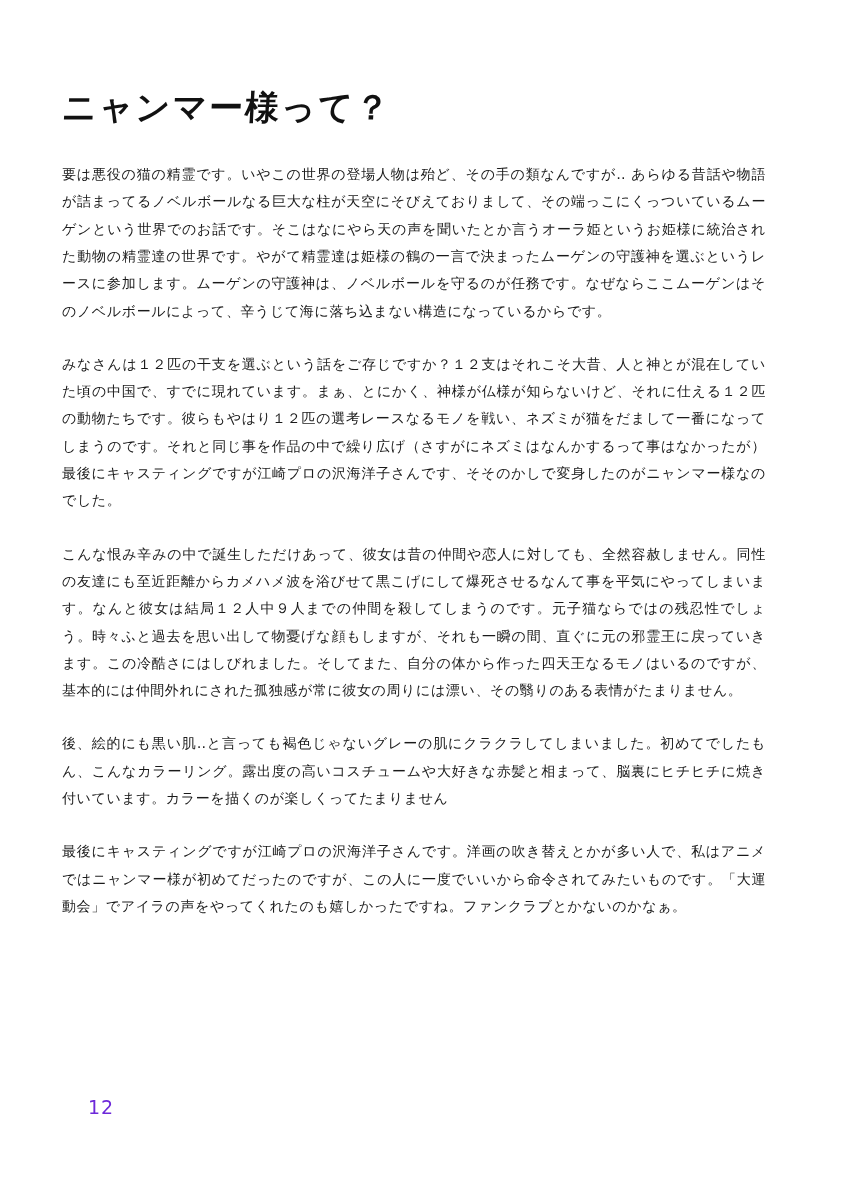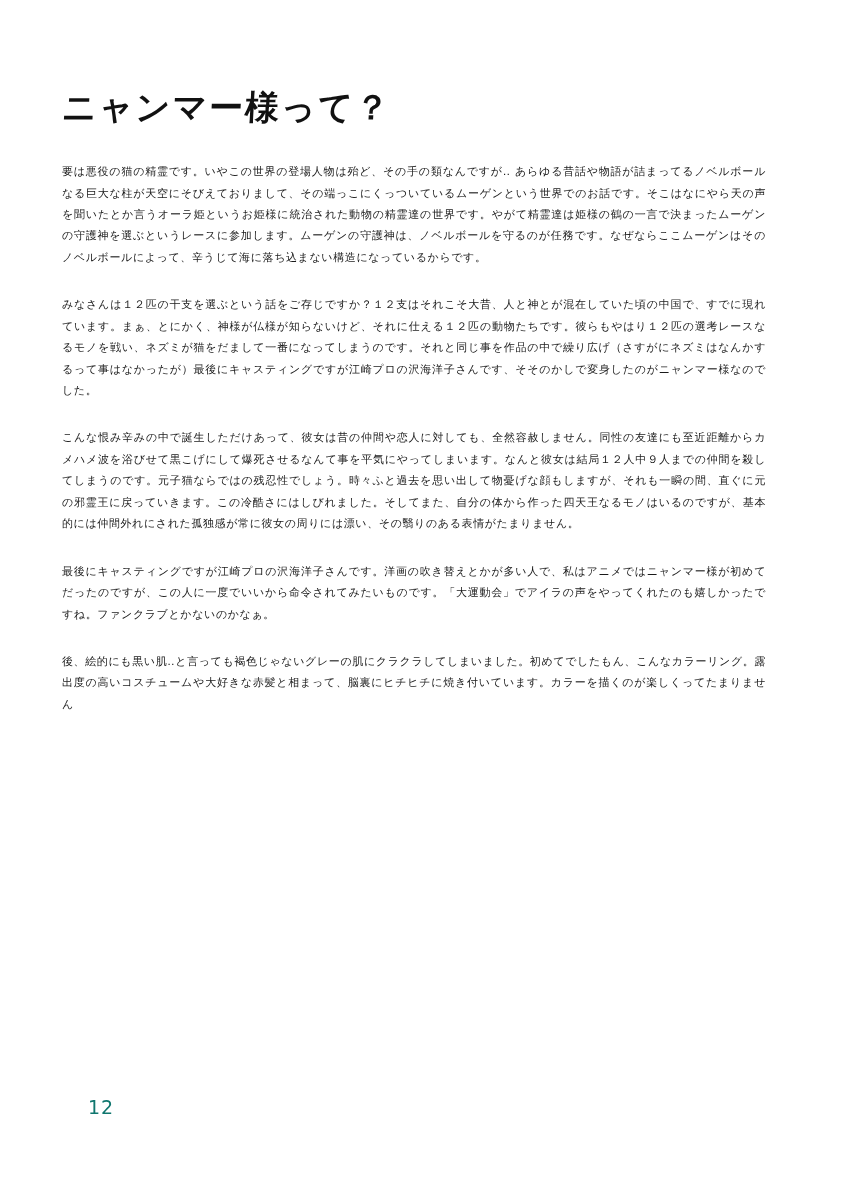--- a/index.html
+++ b/index.html
@@ -24,45 +24,45 @@
   .doc-title {
     font-size: 34px;
     font-weight: bold;
     color: #111111;
     letter-spacing: 2px;
     margin: 0 0 34px 0;
     line-height: 1.15;
     transform: skewX(-3deg);
   }
   .para {
-    font-size: 11px;
+    font-size: 14px;
     color: #1a1a1a;
     line-height: 1.95;
     margin: 0 12px 26px 0;
     text-align: justify;
     letter-spacing: 0.6px;
   }
   .para:last-child {
     margin-bottom: 0;
   }
   .page-number {
     position: absolute;
     left: 88px;
     bottom: 82px;
     font-size: 19px;
-    color: #0f766e;
+    color: #6d28d9;
     letter-spacing: 1px;
   }
 </style>
 </head>
 <body>
 
 <div class="page">
   <div class="content">
     <h1 class="doc-title">ニャンマー様って？</h1>
     <p class="para">要は悪役の猫の精霊です。いやこの世界の登場人物は殆ど、その手の類なんですが‥ あらゆる昔話や物語が詰まってるノベルボールなる巨大な柱が天空にそびえておりまして、その端っこにくっついているムーゲンという世界でのお話です。そこはなにやら天の声を聞いたとか言うオーラ姫というお姫様に統治された動物の精霊達の世界です。やがて精霊達は姫様の鶴の一言で決まったムーゲンの守護神を選ぶというレースに参加します。ムーゲンの守護神は、ノベルボールを守るのが任務です。なぜならここムーゲンはそのノベルボールによって、辛うじて海に落ち込まない構造になっているからです。</p>
     <p class="para">みなさんは１２匹の干支を選ぶという話をご存じですか？１２支はそれこそ大昔、人と神とが混在していた頃の中国で、すでに現れています。まぁ、とにかく、神様が仏様が知らないけど、それに仕える１２匹の動物たちです。彼らもやはり１２匹の選考レースなるモノを戦い、ネズミが猫をだまして一番になってしまうのです。それと同じ事を作品の中で繰り広げ（さすがにネズミはなんかするって事はなかったが）最後にキャスティングですが江崎プロの沢海洋子さんです、そそのかしで変身したのがニャンマー様なのでした。</p>
     <p class="para">こんな恨み辛みの中で誕生しただけあって、彼女は昔の仲間や恋人に対しても、全然容赦しません。同性の友達にも至近距離からカメハメ波を浴びせて黒こげにして爆死させるなんて事を平気にやってしまいます。なんと彼女は結局１２人中９人までの仲間を殺してしまうのです。元子猫ならではの残忍性でしょう。時々ふと過去を思い出して物憂げな顔もしますが、それも一瞬の間、直ぐに元の邪霊王に戻っていきます。この冷酷さにはしびれました。そしてまた、自分の体から作った四天王なるモノはいるのですが、基本的には仲間外れにされた孤独感が常に彼女の周りには漂い、その翳りのある表情がたまりません。</p>
+    <p class="para">後、絵的にも黒い肌‥と言っても褐色じゃないグレーの肌にクラクラしてしまいました。初めてでしたもん、こんなカラーリング。露出度の高いコスチュームや大好きな赤髪と相まって、脳裏にヒチヒチに焼き付いています。カラーを描くのが楽しくってたまりません</p>
     <p class="para">最後にキャスティングですが江崎プロの沢海洋子さんです。洋画の吹き替えとかが多い人で、私はアニメではニャンマー様が初めてだったのですが、この人に一度でいいから命令されてみたいものです。「大運動会」でアイラの声をやってくれたのも嬉しかったですね。ファンクラブとかないのかなぁ。</p>
-    <p class="para">後、絵的にも黒い肌‥と言っても褐色じゃないグレーの肌にクラクラしてしまいました。初めてでしたもん、こんなカラーリング。露出度の高いコスチュームや大好きな赤髪と相まって、脳裏にヒチヒチに焼き付いています。カラーを描くのが楽しくってたまりません</p>
   </div>
   <div class="page-number">12</div>
 </div>
 
 </body></html>

